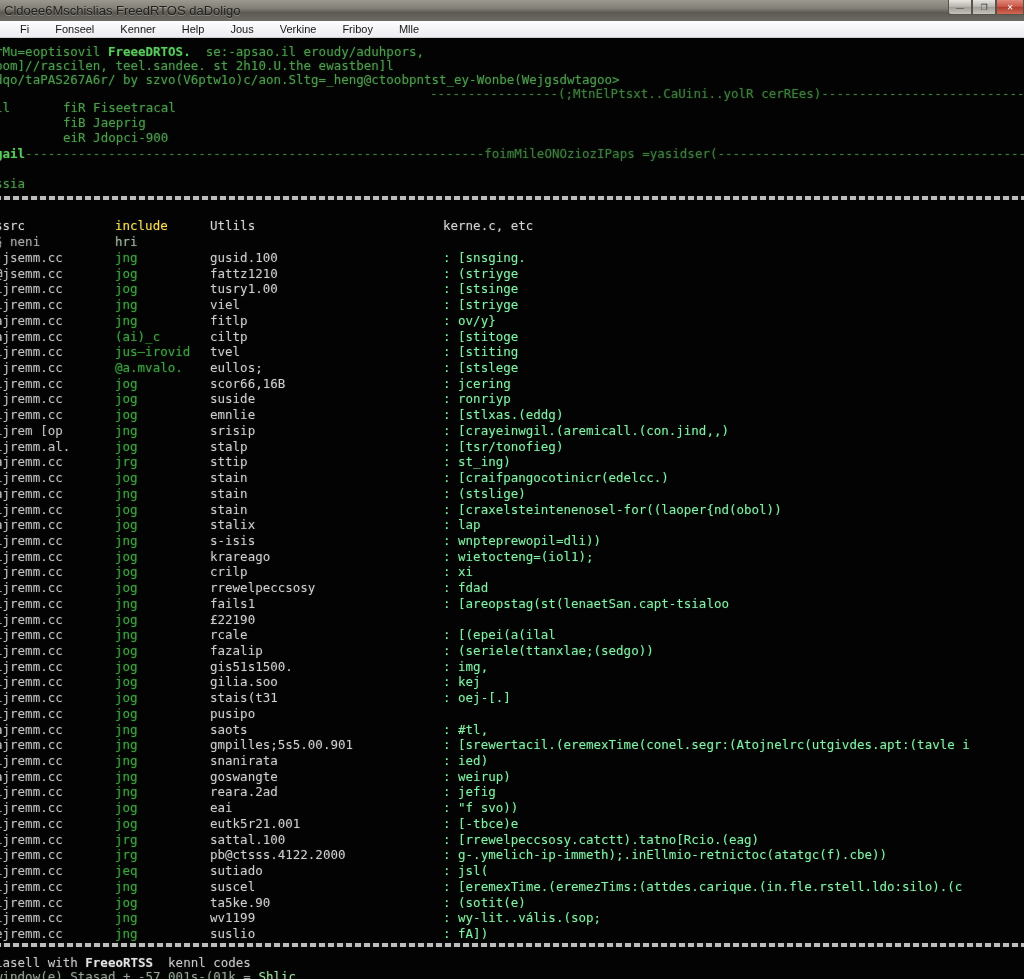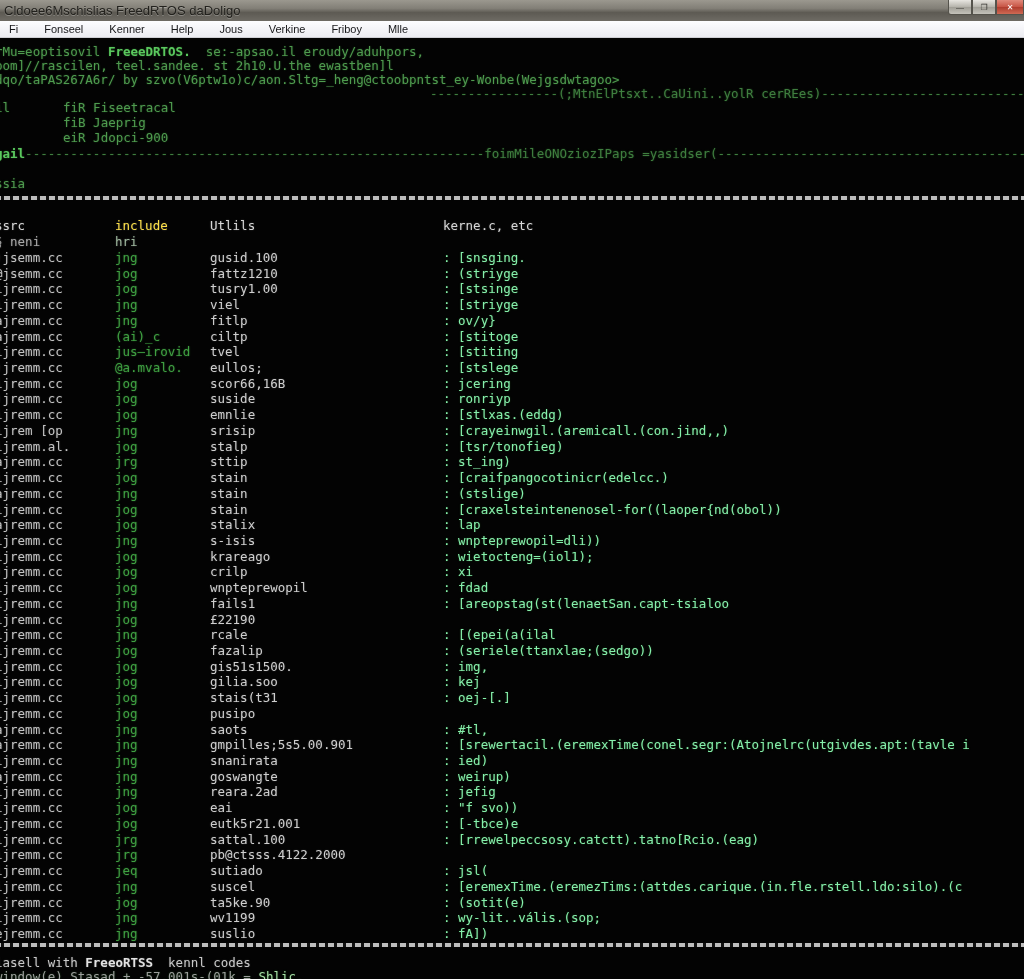--- a/index.html
+++ b/index.html
@@ -17,21 +17,21 @@
     display:flex;align-items:center;justify-content:center;
     font-family:"Liberation Sans",sans-serif;font-size:8px;color:#33322e;
     background:linear-gradient(#e8e6e1,#b5b3ab 50%,#a19f97 52%,#c4c2ba);}
   .wbtn.min{width:24px;border-radius:0 0 0 3px;}
   .wbtn.max{width:24px;}
   .wbtn.close{width:28px;background:linear-gradient(#e0897b,#c75444 50%,#b03d2f 52%,#cf6a54);color:#fff;}
 
   
   .menubar{position:absolute;top:21px;left:0;width:1024px;height:17px;
     background:linear-gradient(#fdfdff,#ececf1);border-bottom:1px solid #cfcfd4;
-    display:flex;align-items:center;gap:26px;padding-left:9px;box-sizing:border-box;}
+    display:flex;align-items:center;gap:26px;padding-left:20px;box-sizing:border-box;}
   .menu-item{font-family:"Liberation Sans",sans-serif;font-size:11px;color:#17171a;white-space:pre;}
 
   
   .terminal{position:absolute;top:38px;left:0;width:1024px;height:941px;background:#030303;overflow:hidden;}
   .tshift{position:absolute;top:0;left:-5px;width:1034px;height:941px;}
   .line{position:absolute;white-space:pre;font-size:12.5px;line-height:15px;
     color:#4f9b4f;text-shadow:0 0 2px rgba(90,200,90,.35);}
   .white{color:#c9c9c9;text-shadow:0 0 2px rgba(200,200,200,.25);}
   .dimwhite{color:#9d9d9d;}
   .bright{color:#5ac95e;font-weight:bold;}
@@ -233,21 +233,21 @@
           </div>
           <div class="trow" style="top: 314.4px;">
             <span class="c1">)jremm.cc</span>
             <span class="c2">jog</span>
             <span class="c3">crilp</span>
             <span class="c4">: xi</span>
           </div>
           <div class="trow" style="top: 330.12px;">
             <span class="c1">ijremm.cc</span>
             <span class="c2">jog</span>
-            <span class="c3">wnpteprewopil</span>
+            <span class="c3">rrewelpeccsosy</span>
             <span class="c4">: fdad</span>
           </div>
           <div class="trow" style="top: 345.84px;">
             <span class="c1">ijremm.cc</span>
             <span class="c2">jng</span>
             <span class="c3">fails1</span>
             <span class="c4">: [areopstag(st(lenaetSan.capt-tsialoo</span>
           </div>
           <div class="trow" style="top: 361.56px;">
             <span class="c1">ijremm.cc</span>
@@ -334,20 +334,21 @@
           <div class="trow" style="top: 581.64px;">
             <span class="c1">ijremm.cc</span>
             <span class="c2">jrg</span>
             <span class="c3">sattal.100</span>
             <span class="c4">: [rrewelpeccsosy.catctt).tatno[Rcio.(eag)</span>
           </div>
           <div class="trow" style="top: 597.36px;">
             <span class="c1">ijremm.cc</span>
             <span class="c2">jrg</span>
             <span class="c3">pb@ctsss.4122.2000</span>
+            <span class="c4">: g-.ymelich-ip-immeth);.inEllmio-retnictoc(atatgc(f).cbe))</span>
           </div>
           <div class="trow" style="top: 613.08px;">
             <span class="c1">ijremm.cc</span>
             <span class="c2">jeq</span>
             <span class="c3">sutiado</span>
             <span class="c4">: jsl(</span>
           </div>
           <div class="trow" style="top: 628.8px;">
             <span class="c1">ijremm.cc</span>
             <span class="c2">jng</span>

